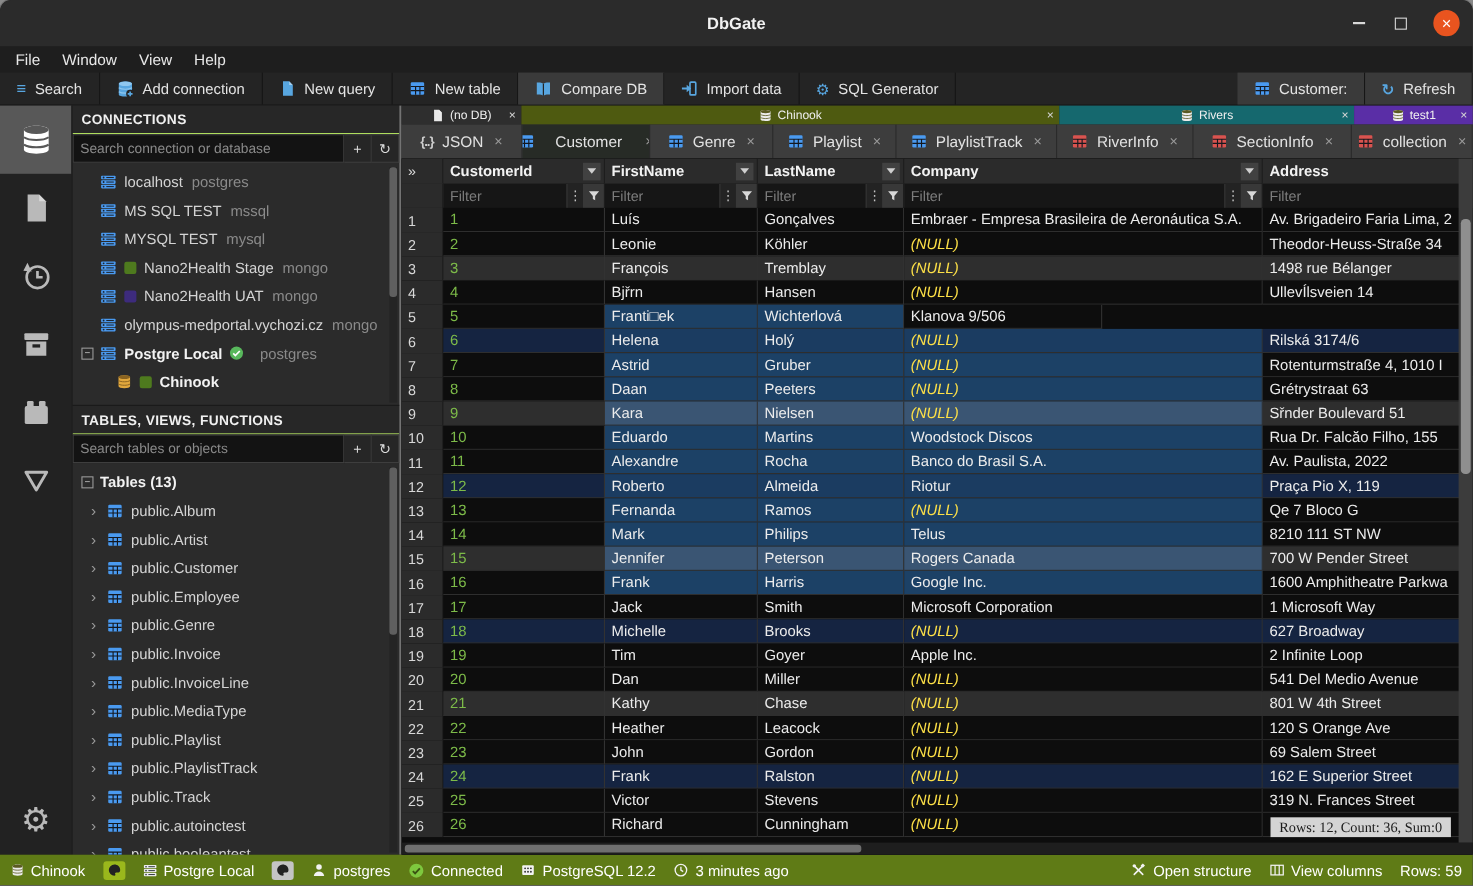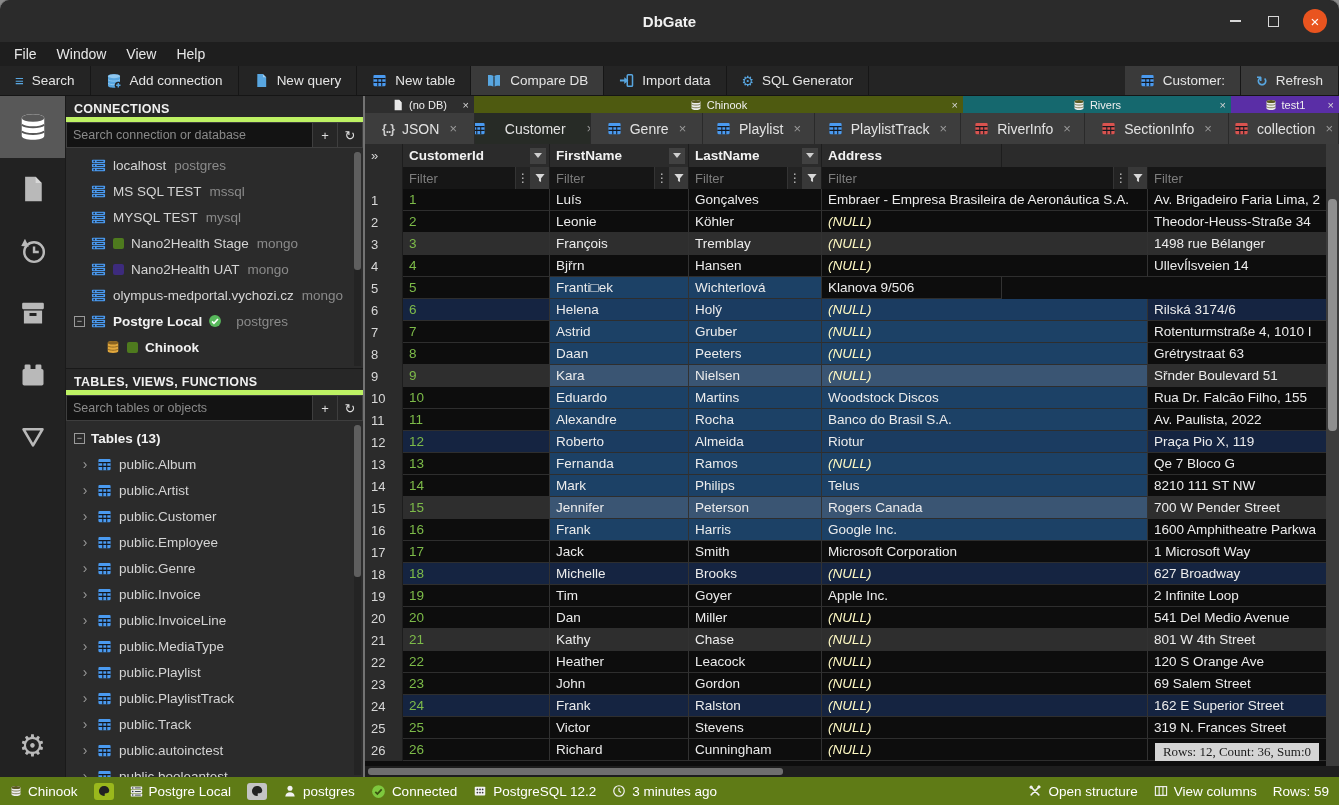--- a/index.html
+++ b/index.html
@@ -40,21 +40,21 @@
   .ib-item { width:65px; height:62px; display:flex; align-items:center; justify-content:center; cursor:pointer; }
   .ib-item.active { background:#585858; }
   .ib-gear { margin-top:auto; margin-bottom:14px; font-size:30px; color:#b9b9b9; cursor:pointer; }
 
   
   .leftpanel { width:298px; background:#2b2b2b; border-left:1px solid #1a1a1a; display:flex; flex-direction:column; flex:none; }
   .panel-sec { position:relative; display:flex; flex-direction:column; overflow:hidden; }
   .sec-conn { height:272px; flex:none; }
   .sec-tables { flex:1; border-top:1px solid #191919; }
   .sec-header { height:26px; line-height:26px; padding-left:8px; background:#272727; color:#f0f0f0;
-                font-size:12.5px; font-weight:bold; letter-spacing:.3px; border-bottom:5px solid #bef264; flex:none; }
+                font-size:12.5px; font-weight:bold; letter-spacing:.3px; border-bottom:1px solid #bef264; flex:none; }
   .searchrow { height:26px; display:flex; flex:none; }
   .searchrow input { flex:1; background:#131313; border:1px solid #3e3e3e; color:#cfcfcf; font-size:12.5px;
                      padding:0 6px; font-family:inherit; outline:none; min-width:0; }
   .searchrow input::placeholder { color:#8a8a8a; }
   .sbtn { width:25px; background:#262626; border:1px solid #3e3e3e; border-left:none; color:#ddd; font-size:13px; cursor:pointer; }
   .list { flex:1; overflow:hidden; padding-top:4px; }
   .lrow { height:26px; display:flex; align-items:center; font-size:13.5px; color:#d4d4d4; cursor:pointer; white-space:nowrap; }
   .lrow .ic { margin-right:7px; }
   .eng { color:#8a8a8a; margin-left:8px; }
   .chip { width:11px; height:11px; border-radius:2px; display:inline-block; margin-right:7px; flex:none; }
@@ -104,21 +104,21 @@
   .grow { height:22px; }
   .cell { display:flex; align-items:center; padding:0 6px; font-size:13.5px; color:#ececec;
           border-right:1px solid #323232; border-bottom:1px solid #2e2e2e; overflow:hidden;
           white-space:nowrap; background:#0d0d0d; cursor:default; }
   .c-id { color:#7dbb49; }
   .cell.s-gray { background:#2e2e2e; }
   .cell.s-navy { background:#152441; }
   .cell.sel { background:#1c4166; }
   .cell.s-gray.sel { background:#3a5573; }
   .cell.s-navy.sel { background:#1b3c61; }
-  .nullv { color:#fef9c3; font-style:italic; }
+  .nullv { color:#fde047; font-style:italic; }
   .sel-overlay { position:absolute; right:20px; bottom:16px; background:#d4d4d4; color:#1b1b1b;
                  font-size:13px; padding:1px 8px; z-index:6;font-family:Liberation Serif, serif; }
   .vscroll { position:absolute; top:0; right:0; bottom:11px; width:13px; background:#3c3c3c; z-index:5; }
   .vscroll i { position:absolute; top:55px; left:2px; width:9px; height:232px; background:#8f8f8f; border-radius:4px; display:block; }
   .hscroll { height:11px; margin-top:auto; background:#1e1e1e; position:relative; flex:none; }
   .hscroll i { position:absolute; left:3px; top:2px; height:7px; width:415px; background:#6f6f6f; border-radius:3px; display:block; }
 
   
   .statusbar { height:28px; background:#5f7b16; display:flex; align-items:center; padding:0 10px;
                color:#fff; font-size:13.5px; flex:none; }
@@ -820,20 +820,26 @@
               <span class="hdrop">
                 <i class="tri"></i>
               </span>
             </div>
             <div class="hcell" style="width:133px;flex:none">
               <span>LastName</span>
               <span class="hdrop">
                 <i class="tri"></i>
               </span>
             </div>
+            <div class="hcell" style="width:326px;flex:none">
+              <span>Company</span>
+              <span class="hdrop">
+                <i class="tri"></i>
+              </span>
+            </div>
             <div class="hcell" style="width:180px;flex:none">
               <span>Address</span>
             </div>
           </div>
           <div class="gfilter">
             <div class="gutter"></div>
             <div class="fcell" style="width:147px;flex:none">
               <input placeholder="Filter" style="">
               <span class="kebab">⋮</span>
               <span class="funnel">

